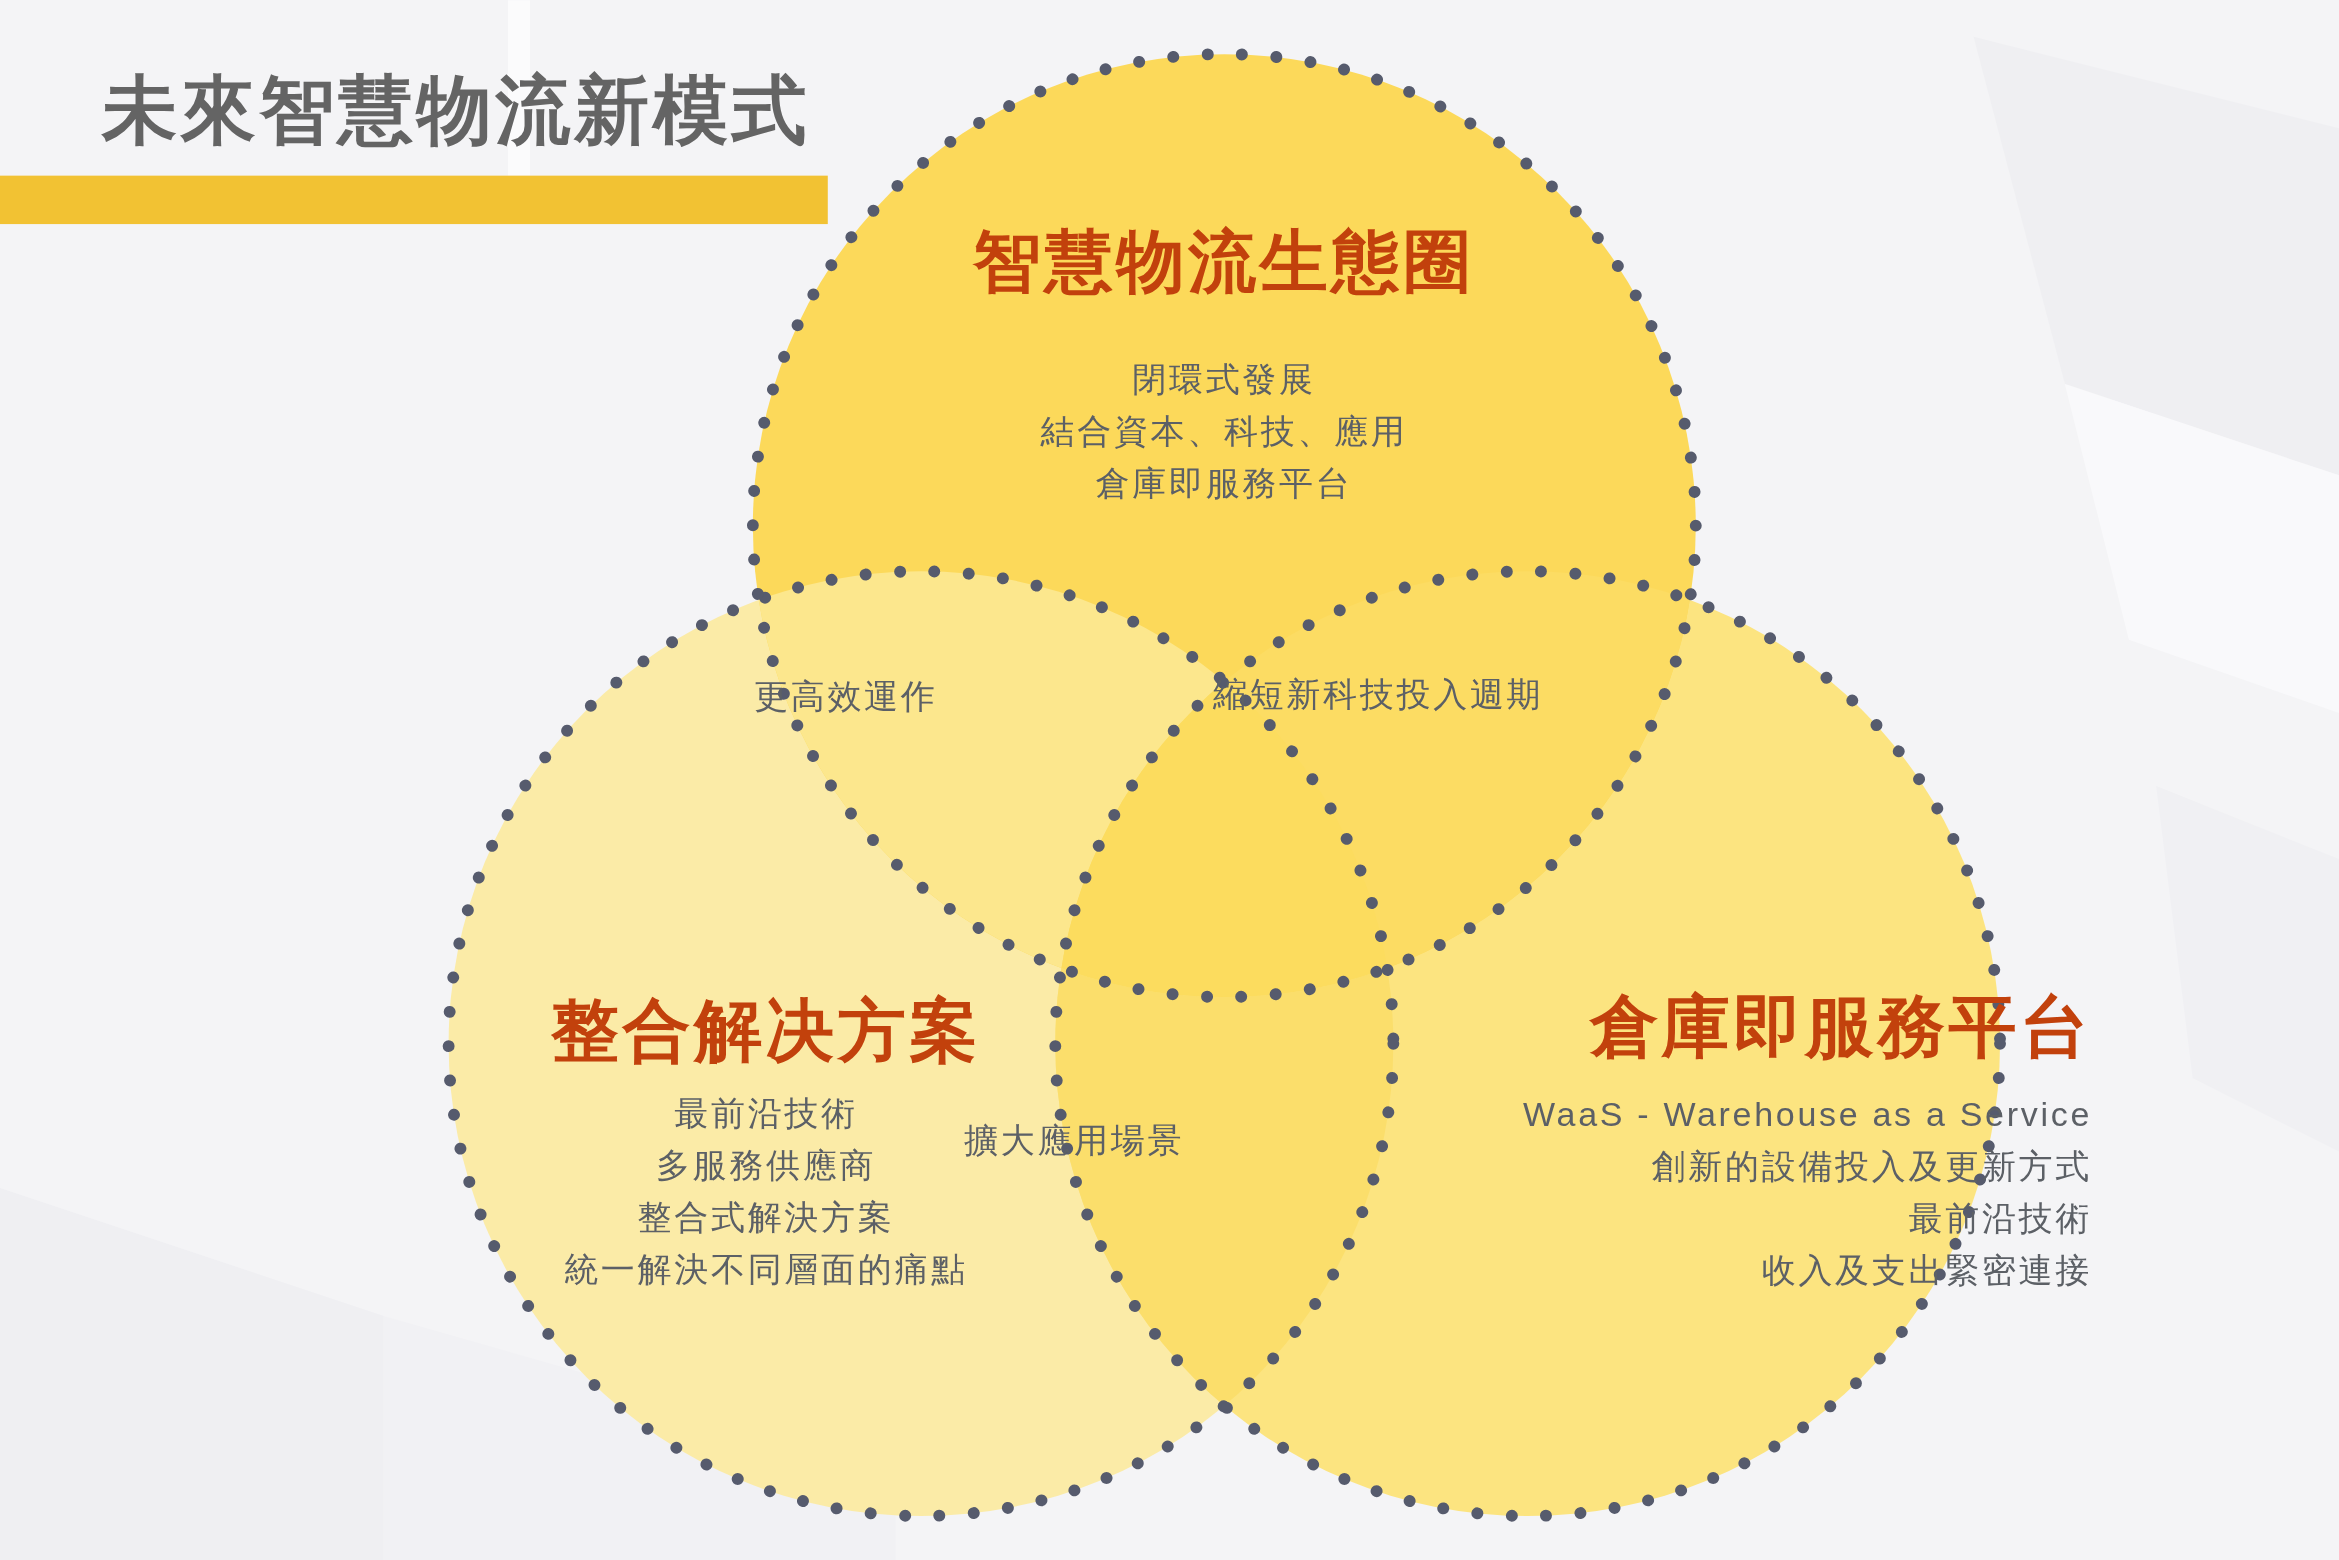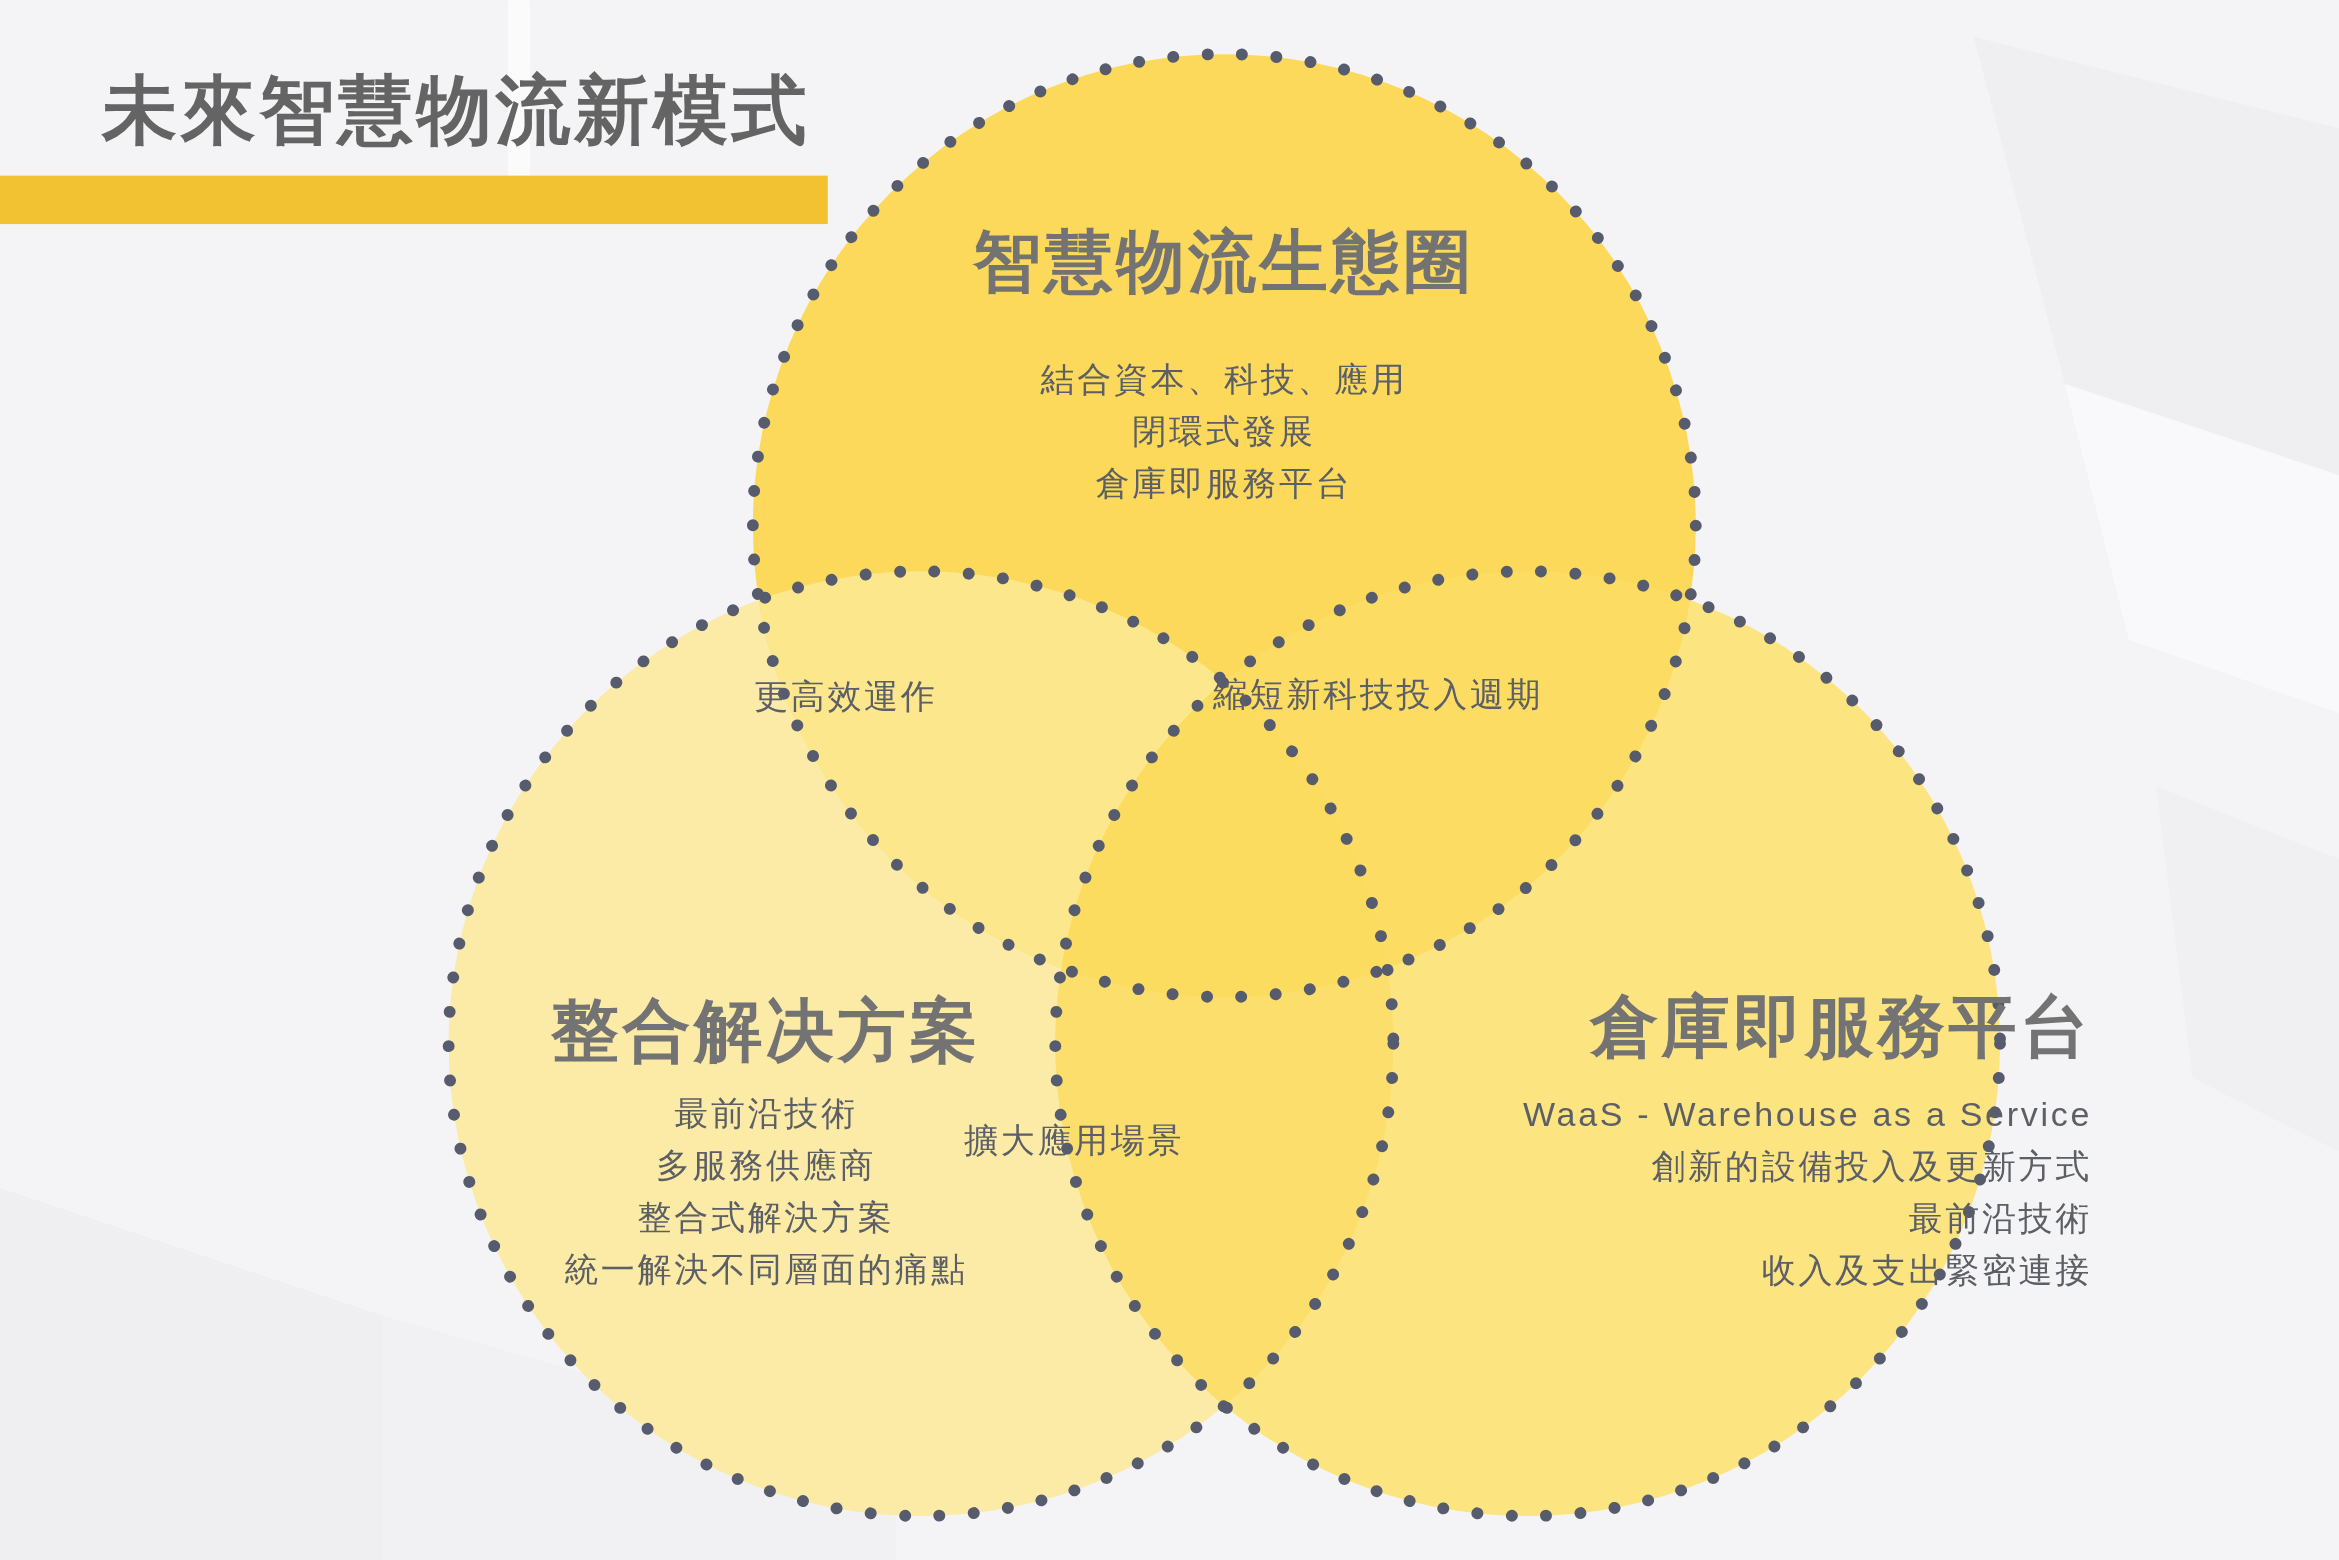--- a/index.html
+++ b/index.html
@@ -14,21 +14,21 @@
 
   .page-title{
     position:absolute;left:102px;top:66px;
     font-size:75px;font-weight:700;line-height:88px;
     letter-spacing:3.7px;color:#646464;white-space:nowrap;
   }
 
   .circle-group{position:absolute;text-align:center;}
   .circle-heading{
     margin:0;font-size:68px;font-weight:700;line-height:91px;
-    letter-spacing:3.7px;color:#737373;white-space:nowrap;
+    letter-spacing:3.7px;color:#c2410c;white-space:nowrap;
   }
   .circle-body{font-size:34px;line-height:52px;letter-spacing:2.7px;color:#5c6066;}
   .body-line{white-space:nowrap;}
 
   .group-top{left:813px;top:216px;width:822px;}
   .group-top .circle-body{margin-top:46px;}
   .group-left{left:355px;top:985px;width:822px;}
   .group-left .circle-body{margin-top:11px;}
   .group-right{left:1215px;top:981px;width:877px;text-align:right;}
   .group-right .circle-body{margin-top:16.4px;}
@@ -93,22 +93,22 @@
       <circle cx="1672" cy="1142" r="517" stroke="#565b6d"></circle>
       <circle cx="1340" cy="575" r="516" stroke="#565b6d"></circle>
     </g>
   </svg>
 
   <div class="page-title">未來智慧物流新模式</div>
 
   <div class="circle-group group-top">
     <h2 class="circle-heading">智慧物流生態圈</h2>
     <div class="circle-body">
+      <div class="body-line">閉環式發展</div>
       <div class="body-line">結合資本、科技、應用</div>
-      <div class="body-line">閉環式發展</div>
       <div class="body-line">倉庫即服務平台</div>
     </div>
   </div>
 
   <div class="circle-group group-left">
     <h2 class="circle-heading">整合解决方案</h2>
     <div class="circle-body">
       <div class="body-line">最前沿技術</div>
       <div class="body-line">多服務供應商</div>
       <div class="body-line">整合式解決方案</div>

